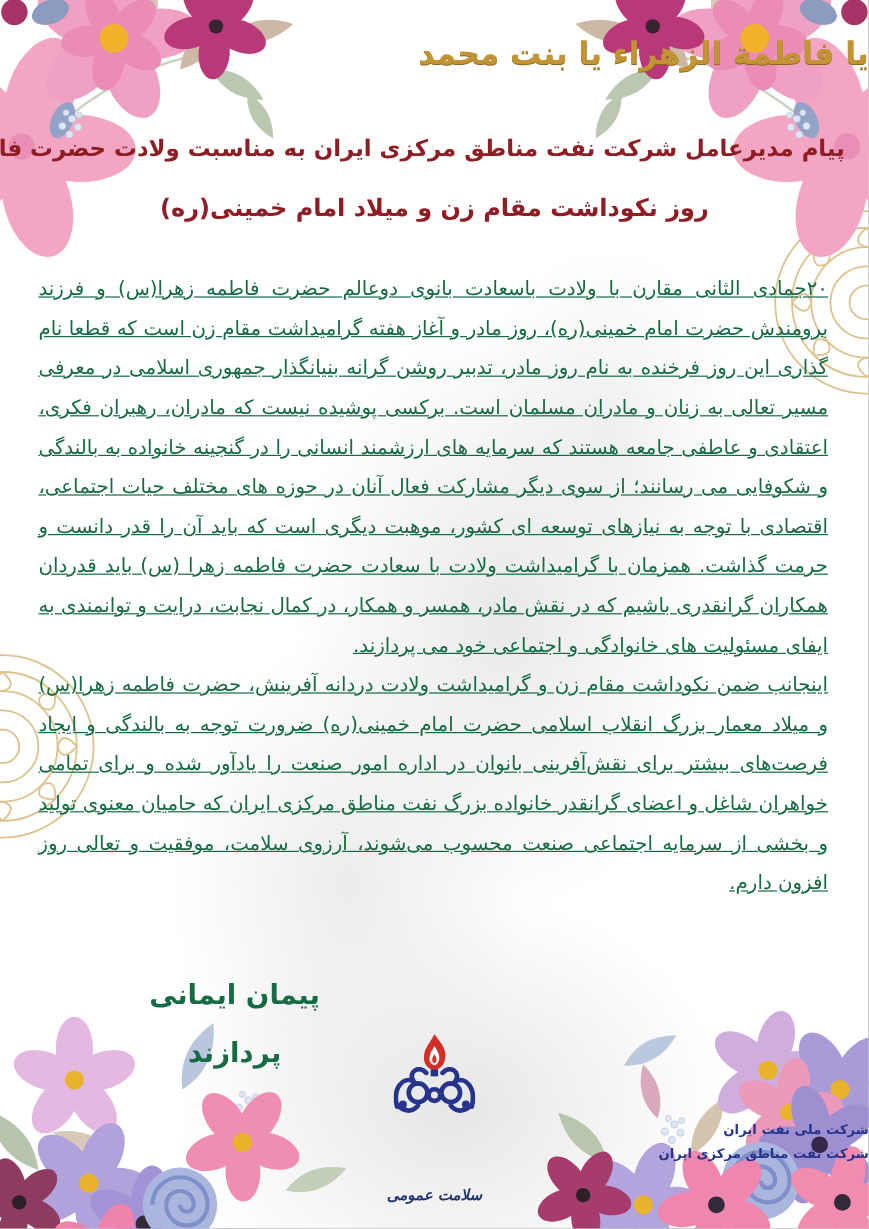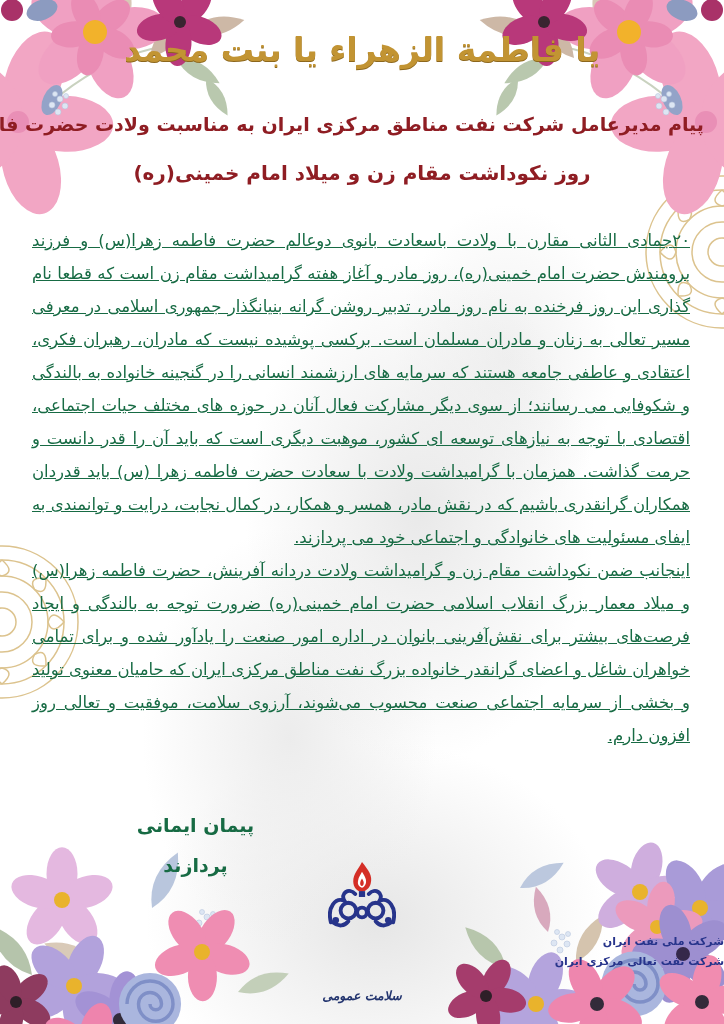--- a/index.html
+++ b/index.html
@@ -15,43 +15,42 @@
     position:absolute;inset:0;z-index:0;
     background:
       radial-gradient(ellipse 250px 360px at 58% 50%, #e9e9e9 0%, rgba(233,233,233,0) 70%),
       radial-gradient(ellipse 210px 300px at 40% 72%, #ececec 0%, rgba(236,236,236,0) 70%),
       radial-gradient(ellipse 320px 250px at 52% 90%, #e6e6e6 0%, rgba(230,230,230,0) 72%),
       radial-gradient(ellipse 160px 220px at 70% 35%, #f0f0f0 0%, rgba(240,240,240,0) 70%);
   }
   svg.decor{position:absolute;inset:0;z-index:1;pointer-events:none;}
   .calligraphy{
     position:absolute;top:30px;left:0;right:0;z-index:2;
-    text-align:center;
-    font-size:33px;font-weight:bold;
+    font-size:26px;font-weight:bold;
     color:var(--gold,#c29433);
     text-shadow:0 1px 0 #8d671c;
     letter-spacing:1px;
   }
   .title{
     position:absolute;top:110px;left:20px;right:20px;z-index:2;
     text-align:center;color:var(--title,#8f1d23);direction:rtl;
   }
   .title .l1{font-size:19px;font-weight:bold;white-space:nowrap;line-height:1.5;}
   .title .l2{font-size:20px;font-weight:bold;margin-top:22px;}
   .body-text{
     position:absolute;top:224px;left:32px;right:34px;z-index:2;
     color:var(--body,#176b44);
     font-size:16.5px;line-height:33px;
     text-align:justify;direction:rtl;
   }
   .body-text p{margin:0;text-decoration:underline;}
   .signature{
     position:absolute;top:806px;left:118px;width:155px;z-index:2;
     text-align:center;color:var(--body,#176b44);
-    font-size:19px;font-weight:bold;line-height:2.1;
+    font-size:23px;font-weight:bold;line-height:2.1;
   }
   .logo-block{
     position:absolute;top:860px;left:0;right:0;z-index:2;
     text-align:center;
   }
   .logo-block svg{display:block;margin:0 auto;}
   .org-line{
     color:var(--logo-blue,#27348b);
     font-size:11px;font-weight:bold;line-height:1.85;direction:rtl;text-align:right;
   }
@@ -212,18 +211,18 @@
         <circle cx="-14" cy="14" r="8"></circle>
         <circle cx="14" cy="14" r="8"></circle>
         <circle cx="0" cy="16" r="5"></circle>
         <path d="M-30 26 C-24 31 -18 30 -14 25"></path>
         <path d="M30 26 C24 31 18 30 14 25"></path>
       </g>
       <circle cx="-27" cy="24" r="3.4" fill="#27348b"></circle>
       <circle cx="27" cy="24" r="3.4" fill="#27348b"></circle>
     </svg>
     <div class="org-line">شرکت ملی نفت ایران</div>
-    <div class="org-line">شرکت نفت تعالی مرکزی ایران</div>
+    <div class="org-line">شرکت نفت مناطق مرکزی ایران</div>
   </div>
 
   <div class="footer-line">سلامت عمومی</div>
 
 </div>
 
 </body></html>

